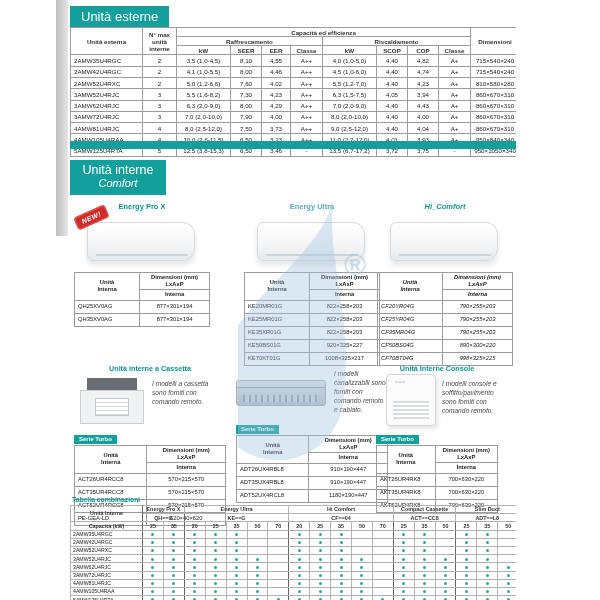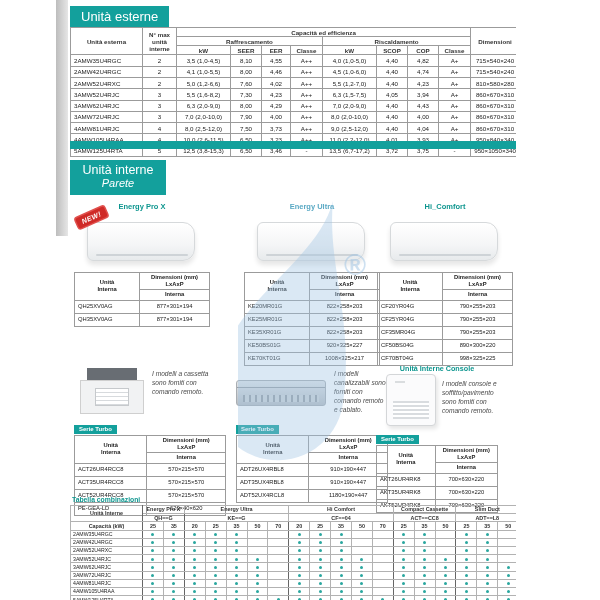--- a/index.html
+++ b/index.html
@@ -29,21 +29,21 @@
   .ext td.model{text-align:left;padding-left:3px;}
   .c1{width:72px}.c2{width:34px}.c3{width:54px}.c4{width:31px}.c5{width:29px}.c6{width:32px}
   .c7{width:54px}.c8{width:31px}.c9{width:31px}.c10{width:32px}.c11{width:49px}
   .teal-bar{position:absolute;left:70px;top:141px;width:449px;height:8px;background:#13a09c;}
 
   
   .wall-row{position:absolute;left:0;top:202px;width:600px;height:162px;}
   .fam{position:absolute;top:0;width:136px;}
   .fam:nth-of-type(1){left:74px;}
   .fam:nth-of-type(2){left:244px;}
-  .fam:nth-of-type(3){left:377px;}
+  .fam:nth-of-type(3){left:377px;font-style:italic;}
   .fam-name{text-align:center;font-size:7.5px;font-weight:bold;color:#0e968f;height:10px;}
   .fam-name[data-kind="ultra"]{color:#5aa9c4;}
   .img-wrap{position:relative;height:60px;}
   .wall-img{position:absolute;left:13px;top:10px;width:106px;height:37px;
             background:linear-gradient(180deg,#ffffff 0%,#f4f5f6 60%,#e7eaec 100%);
             border:1px solid #d6d9db;border-radius:6px 12px 12px 6px;
             box-shadow:0 4px 5px rgba(0,0,0,0.10);}
   .wall-img .slit{position:absolute;left:8px;right:6px;bottom:4px;height:2px;background:#ced3d7;border-radius:2px;}
   .badge{position:absolute;left:2px;top:0px;background:#cf2a27;color:#fff;font-size:7px;
          font-weight:bold;font-style:italic;padding:2px 5px;transform:rotate(-24deg);
@@ -281,21 +281,21 @@
           <td>3,75</td>
           <td>-</td>
           <td>950×1050×340</td>
       </tr>
     </tbody>
   </table>
   <div class="teal-bar"></div>
 
   <div class="banner2">
     <div class="l1">Unità interne</div>
-    <div class="l2">Parete</div>
+    <div class="l2">Comfort</div>
   </div>
 
   <div class="wall-row">
     <div class="fam">
       <div class="fam-name" data-kind="prox">Energy Pro X</div>
       <div class="img-wrap">
         <div class="wall-img">
             <div class="slit"></div>
           </div>
         <div class="badge">NEW!</div>
@@ -409,20 +409,21 @@
             <td class="model">CF70BT04G</td>
             <td>998×325×225</td>
           </tr>
         </tbody>
       </table>
     </div>
   </div>
 
   <div class="mid-row">
     <div class="sec">
+      <div class="sec-title">Unità interne a Cassetta</div>
       <div class="sec-body">
         <div class="sec-img" data-kind="cassette">
           <i class="p1"></i>
           <i class="p2"></i>
           <i class="p3"></i>
         </div>
         <div class="sec-desc">I modelli a cassetta sono forniti con comando remoto.</div>
       </div>
       <div class="serie">Serie Turbo</div>
       <table class="mini">

